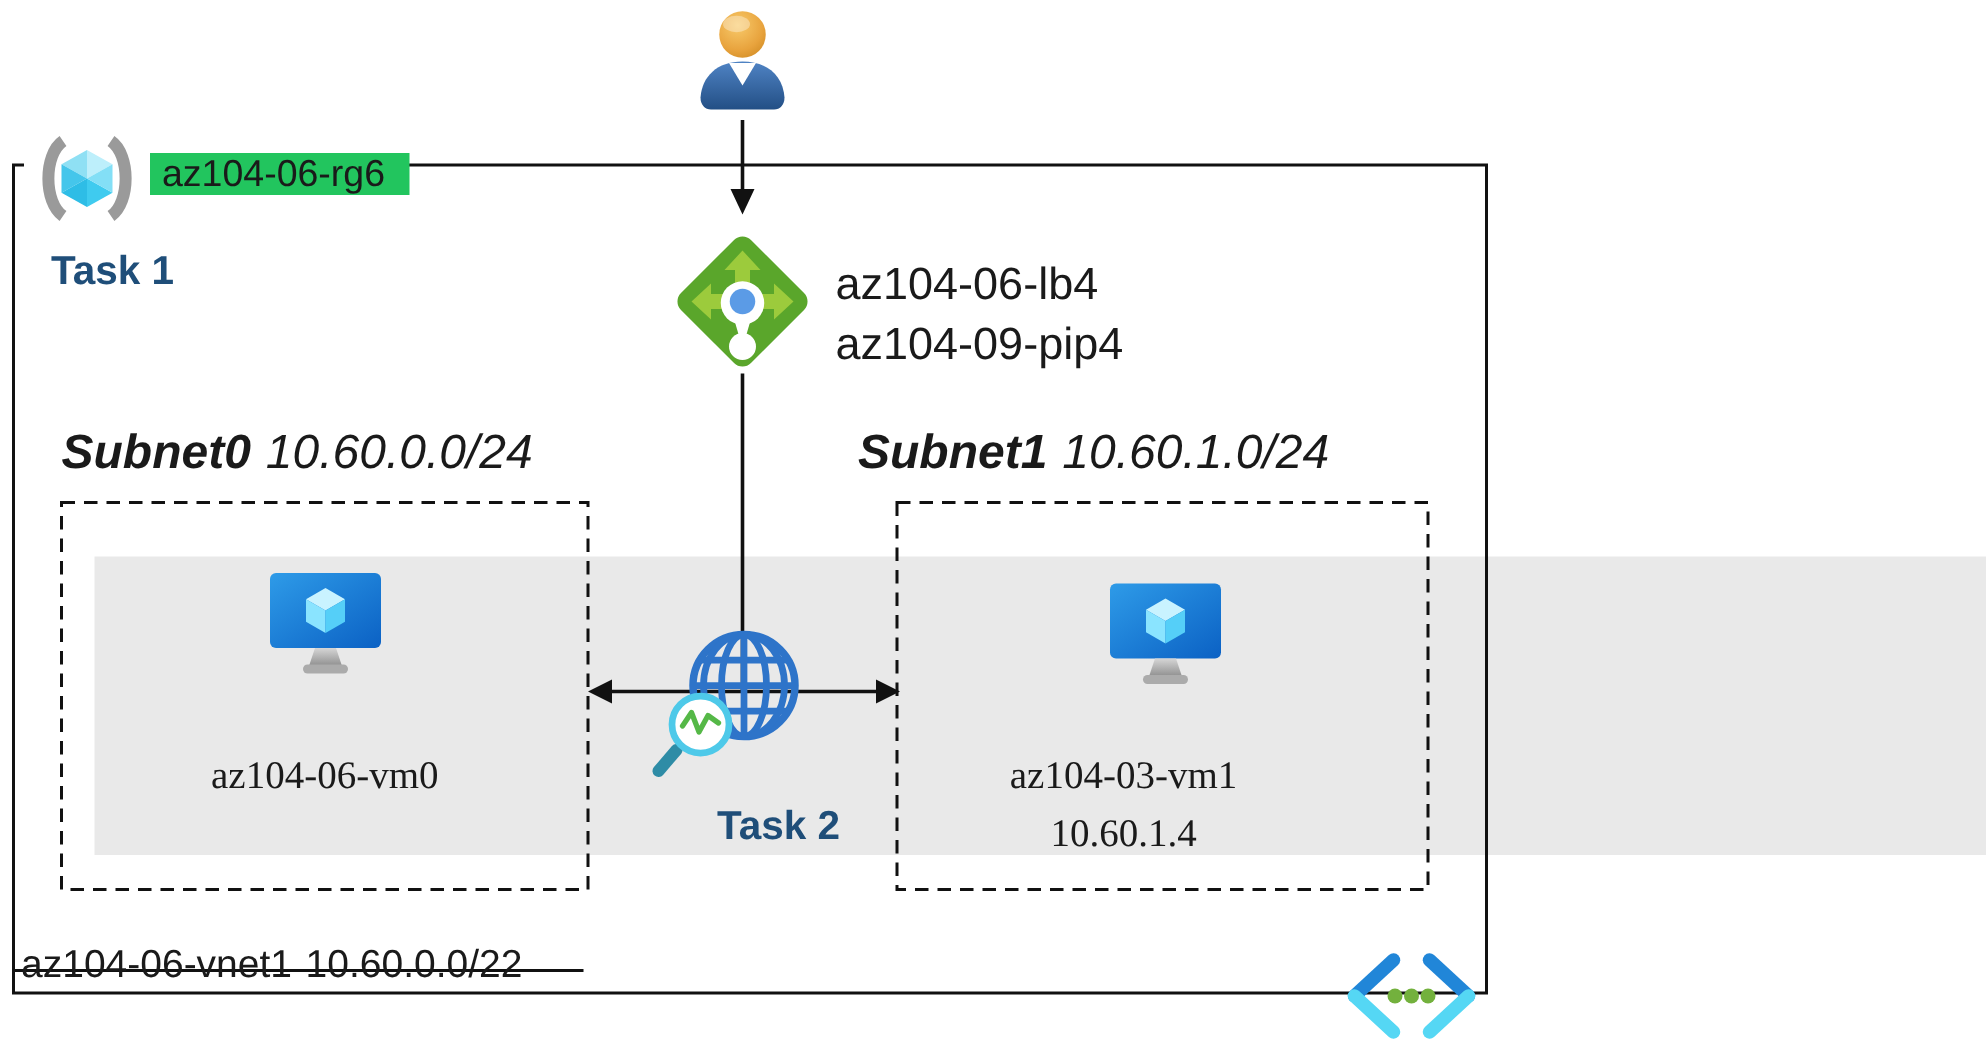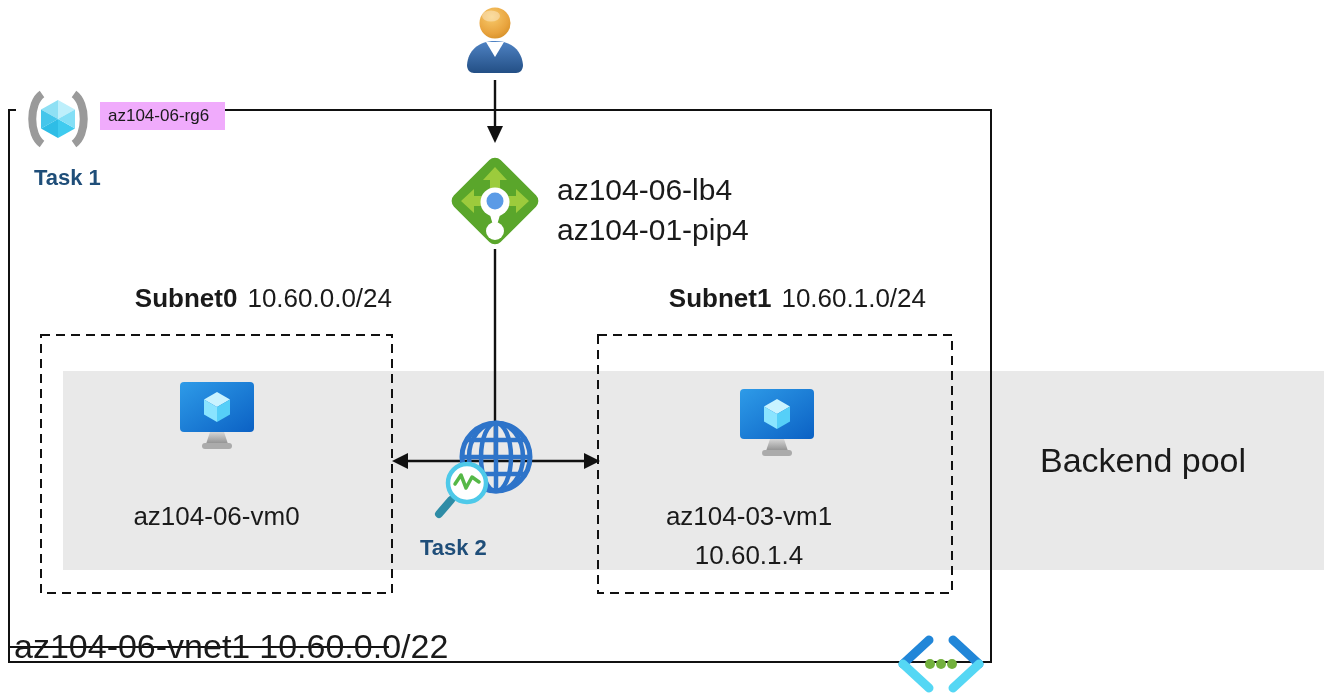--- a/index.html
+++ b/index.html
@@ -3,32 +3,32 @@
 <meta charset="utf-8">
 <style>
   html,body{margin:0;padding:0;background:#fff;}
   .canvas{position:relative;width:1324px;height:699px;background:#fff;overflow:hidden;
           font-family:"Liberation Sans",sans-serif;color:#1a1a1a;}
   .abs{position:absolute;}
   .band{left:63px;top:371px;width:1261px;height:199px;background:#E9E9E9;}
   .rg-box{left:8px;top:109px;width:984px;height:554px;border:2px solid #111;box-sizing:border-box;}
   .overlay{left:0;top:0;width:1324px;height:699px;pointer-events:none;}
   .lbl{white-space:nowrap;}
-  .rg-label{left:100px;top:102px;height:28px;line-height:28px;font-size:17px;background:#f0abfc;padding:0 16px 0 8px;}
-  .task{font-size:22px;font-weight:bold;color:#1F4E79;}
+  .rg-label{left:100px;top:102px;height:28px;line-height:28px;font-size:25px;background:#22c55e;padding:0 16px 0 8px;}
+  .task{font-size:27px;font-weight:bold;color:#1F4E79;}
   .task1{left:34px;top:165px;}
-  .task2{left:420px;top:535px;width:140px;text-align:left;}
+  .task2{left:420px;top:535px;width:140px;text-align:right;}
   .lb-labels{left:557px;top:170px;font-size:30px;line-height:40px;}
-  .subnet-label{top:283px;font-size:26px;text-align:right;}
+  .subnet-label{top:283px;font-size:32px;text-align:left;font-style:italic;}
   .subnet-label .nm{font-weight:bold;margin-right:10px;}
   .s0{left:41px;width:351px;}
   .s1{left:572px;width:354px;}
-  .vm-label{top:497px;font-size:26px;line-height:39px;text-align:center;}
+  .vm-label{top:497px;font-size:26px;line-height:39px;text-align:center;font-family:Liberation Serif, serif;}
   .backend{left:1040px;top:441px;font-size:34px;}
-  .vnet-label{left:14px;top:627px;font-size:34px;}
+  .vnet-label{left:14px;top:627px;font-size:26px;}
   .vnet-label .nm{margin-right:9px;}
   svg{display:block;}
 </style>
 </head>
 <body>
 
 <div class="canvas">
 
   <div class="abs band"></div>
 
@@ -156,39 +156,38 @@
         <circle cx="48" cy="32" r="5"></circle>
         <circle cx="59" cy="32" r="5"></circle>
     </g>
   </svg>
 
   <div class="abs lbl rg-label">az104-06-rg6</div>
   <div class="abs lbl task task1">Task 1</div>
 
   <div class="abs lbl lb-labels">
     <div>az104-06-lb4</div>
-    <div>az104-01-pip4</div>
+    <div>az104-09-pip4</div>
   </div>
 
   <div class="abs lbl subnet-label s0">
     <span class="nm">Subnet0</span><span>10.60.0.0/24</span>
   </div>
   <div class="abs lbl subnet-label s1">
     <span class="nm">Subnet1</span><span>10.60.1.0/24</span>
   </div>
 
   <div class="abs lbl vm-label s0">
     <div>az104-06-vm0</div>
   </div>
   <div class="abs lbl vm-label s1">
     <div>az104-03-vm1</div>
     <div>10.60.1.4</div>
   </div>
 
   <div class="abs lbl task task2">Task 2</div>
 
-  <div class="abs lbl backend">Backend pool</div>
 
   <div class="abs lbl vnet-label">
     <span class="nm">az104-06-vnet1</span><span>10.60.0.0/22</span>
   </div>
 
 </div>
 
 </body></html>

